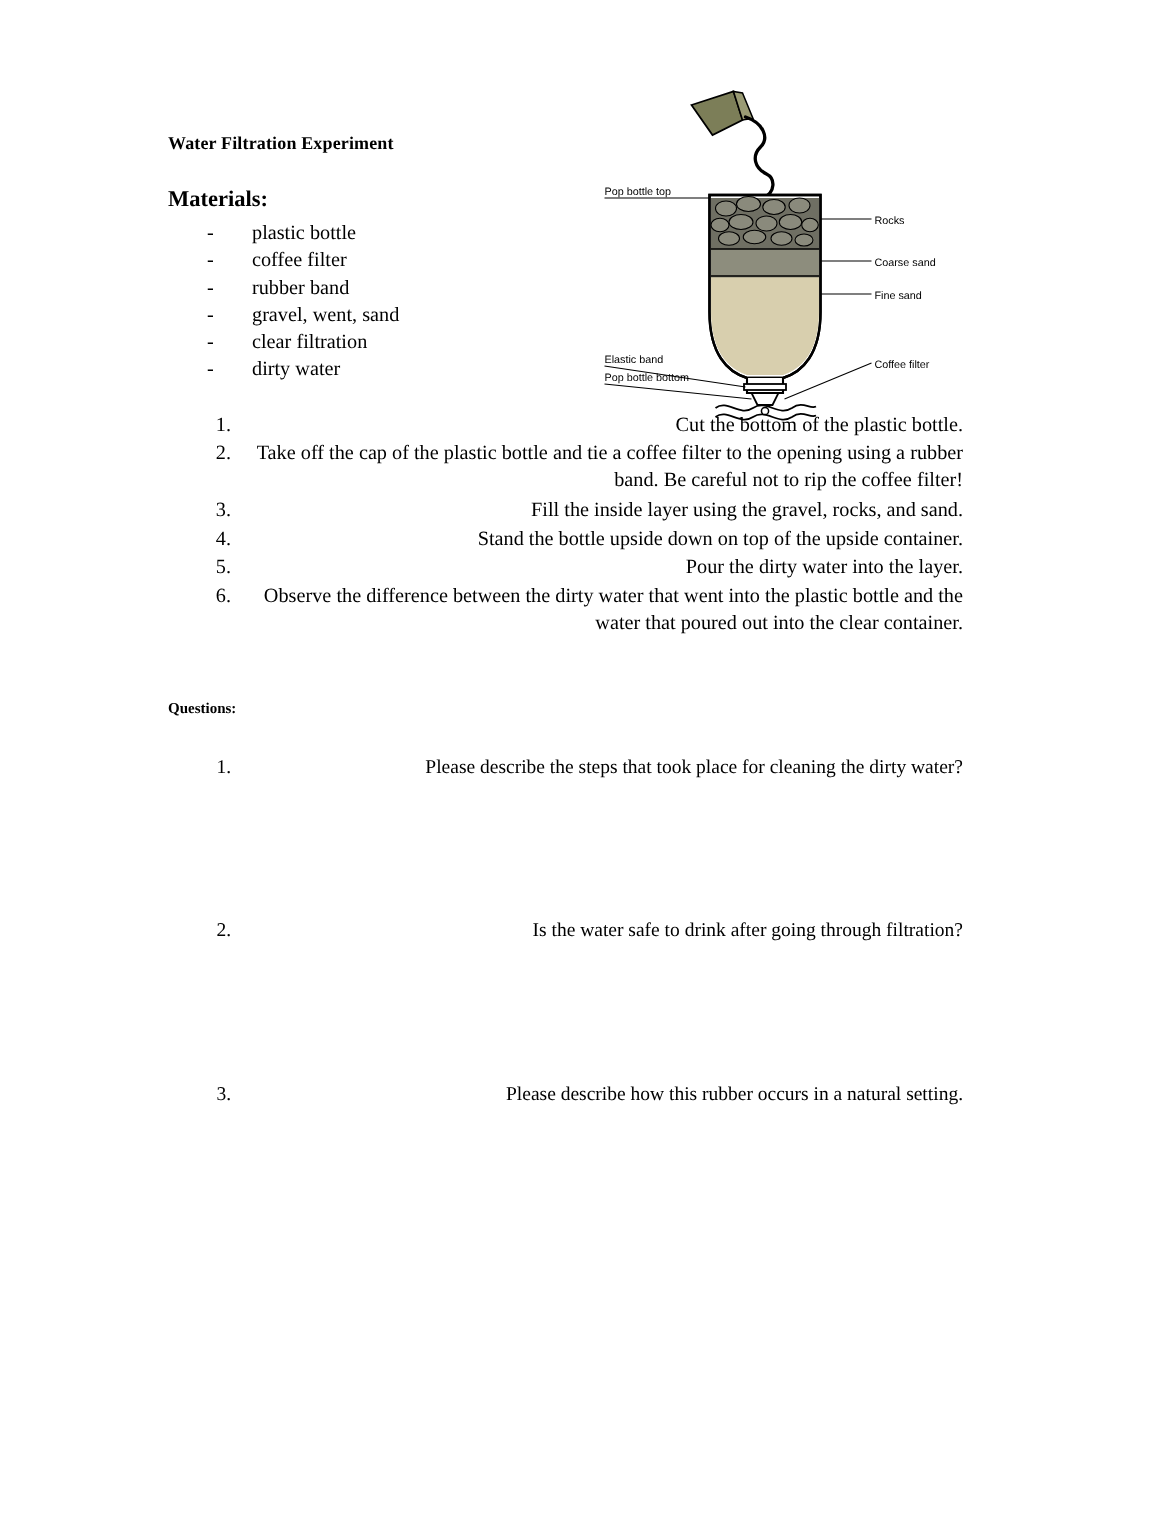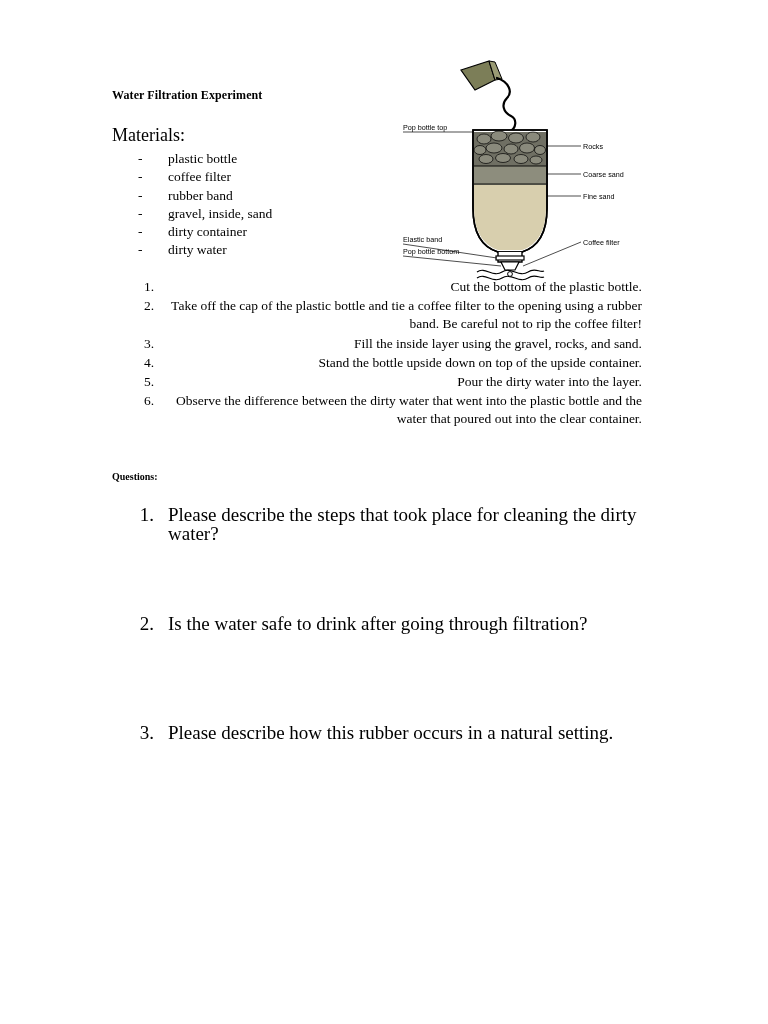--- a/index.html
+++ b/index.html
@@ -28,22 +28,23 @@
     top: 88px;
     width: 530px;
   }
   .title {
     font-weight: bold;
     font-size: 12px;
     letter-spacing: 0.1px;
     margin: 0 0 22px 0;
   }
   .section-label {
-    font-size: 18px;
+    font-size: 15px;
     margin: 0 0 4px 0;
+    font-weight: bold;
   }
   ul.materials {
     list-style: none;
     margin: 0 0 18px 0;
     padding: 0 0 0 26px;
   }
   ul.materials li {
     font-size: 13.5px;
     line-height: 18.3px;
     position: relative;
@@ -82,26 +83,27 @@
     font-size: 10px;
     margin: 42px 0 0 0;
   }
   ol.questions {
     list-style: none;
     margin: 24px 0 0 0;
     padding: 0 0 0 22px;
     counter-reset: quest;
   }
   ol.questions li {
-    font-size: 19px;
+    font-size: 13px;
     line-height: 18.6px;
     position: relative;
     padding-left: 34px;
     counter-increment: quest;
     height: 109px;
+    text-align: right;
   }
   ol.questions li::before {
     content: counter(quest) ".";
     position: absolute;
     left: 0;
     top: 0;
     width: 20px;
     text-align: right;
   }
 
@@ -199,22 +201,22 @@
   <div class="doc-body">
 
     <h1 class="title">Water Filtration Experiment</h1>
 
     <p class="section-label">Materials:</p>
 
     <ul class="materials">
       <li><span class="dash">-</span><span>plastic bottle</span></li>
       <li><span class="dash">-</span><span>coffee filter</span></li>
       <li><span class="dash">-</span><span>rubber band</span></li>
-      <li><span class="dash">-</span><span>gravel, inside, sand</span></li>
-      <li><span class="dash">-</span><span>dirty container</span></li>
+      <li><span class="dash">-</span><span>gravel, went, sand</span></li>
+      <li><span class="dash">-</span><span>clear filtration</span></li>
       <li><span class="dash">-</span><span>dirty water</span></li>
     </ul>
 
 
     <ol class="instructions">
       <li>Cut the bottom of the plastic bottle.</li>
       <li>Take off the cap of the plastic bottle and tie a coffee filter to the opening using a rubber band. Be careful not to rip the coffee filter!</li>
       <li>Fill the inside layer using the gravel, rocks, and sand.</li>
       <li>Stand the bottle upside down on top of the upside container.</li>
       <li>Pour the dirty water into the layer.</li>

